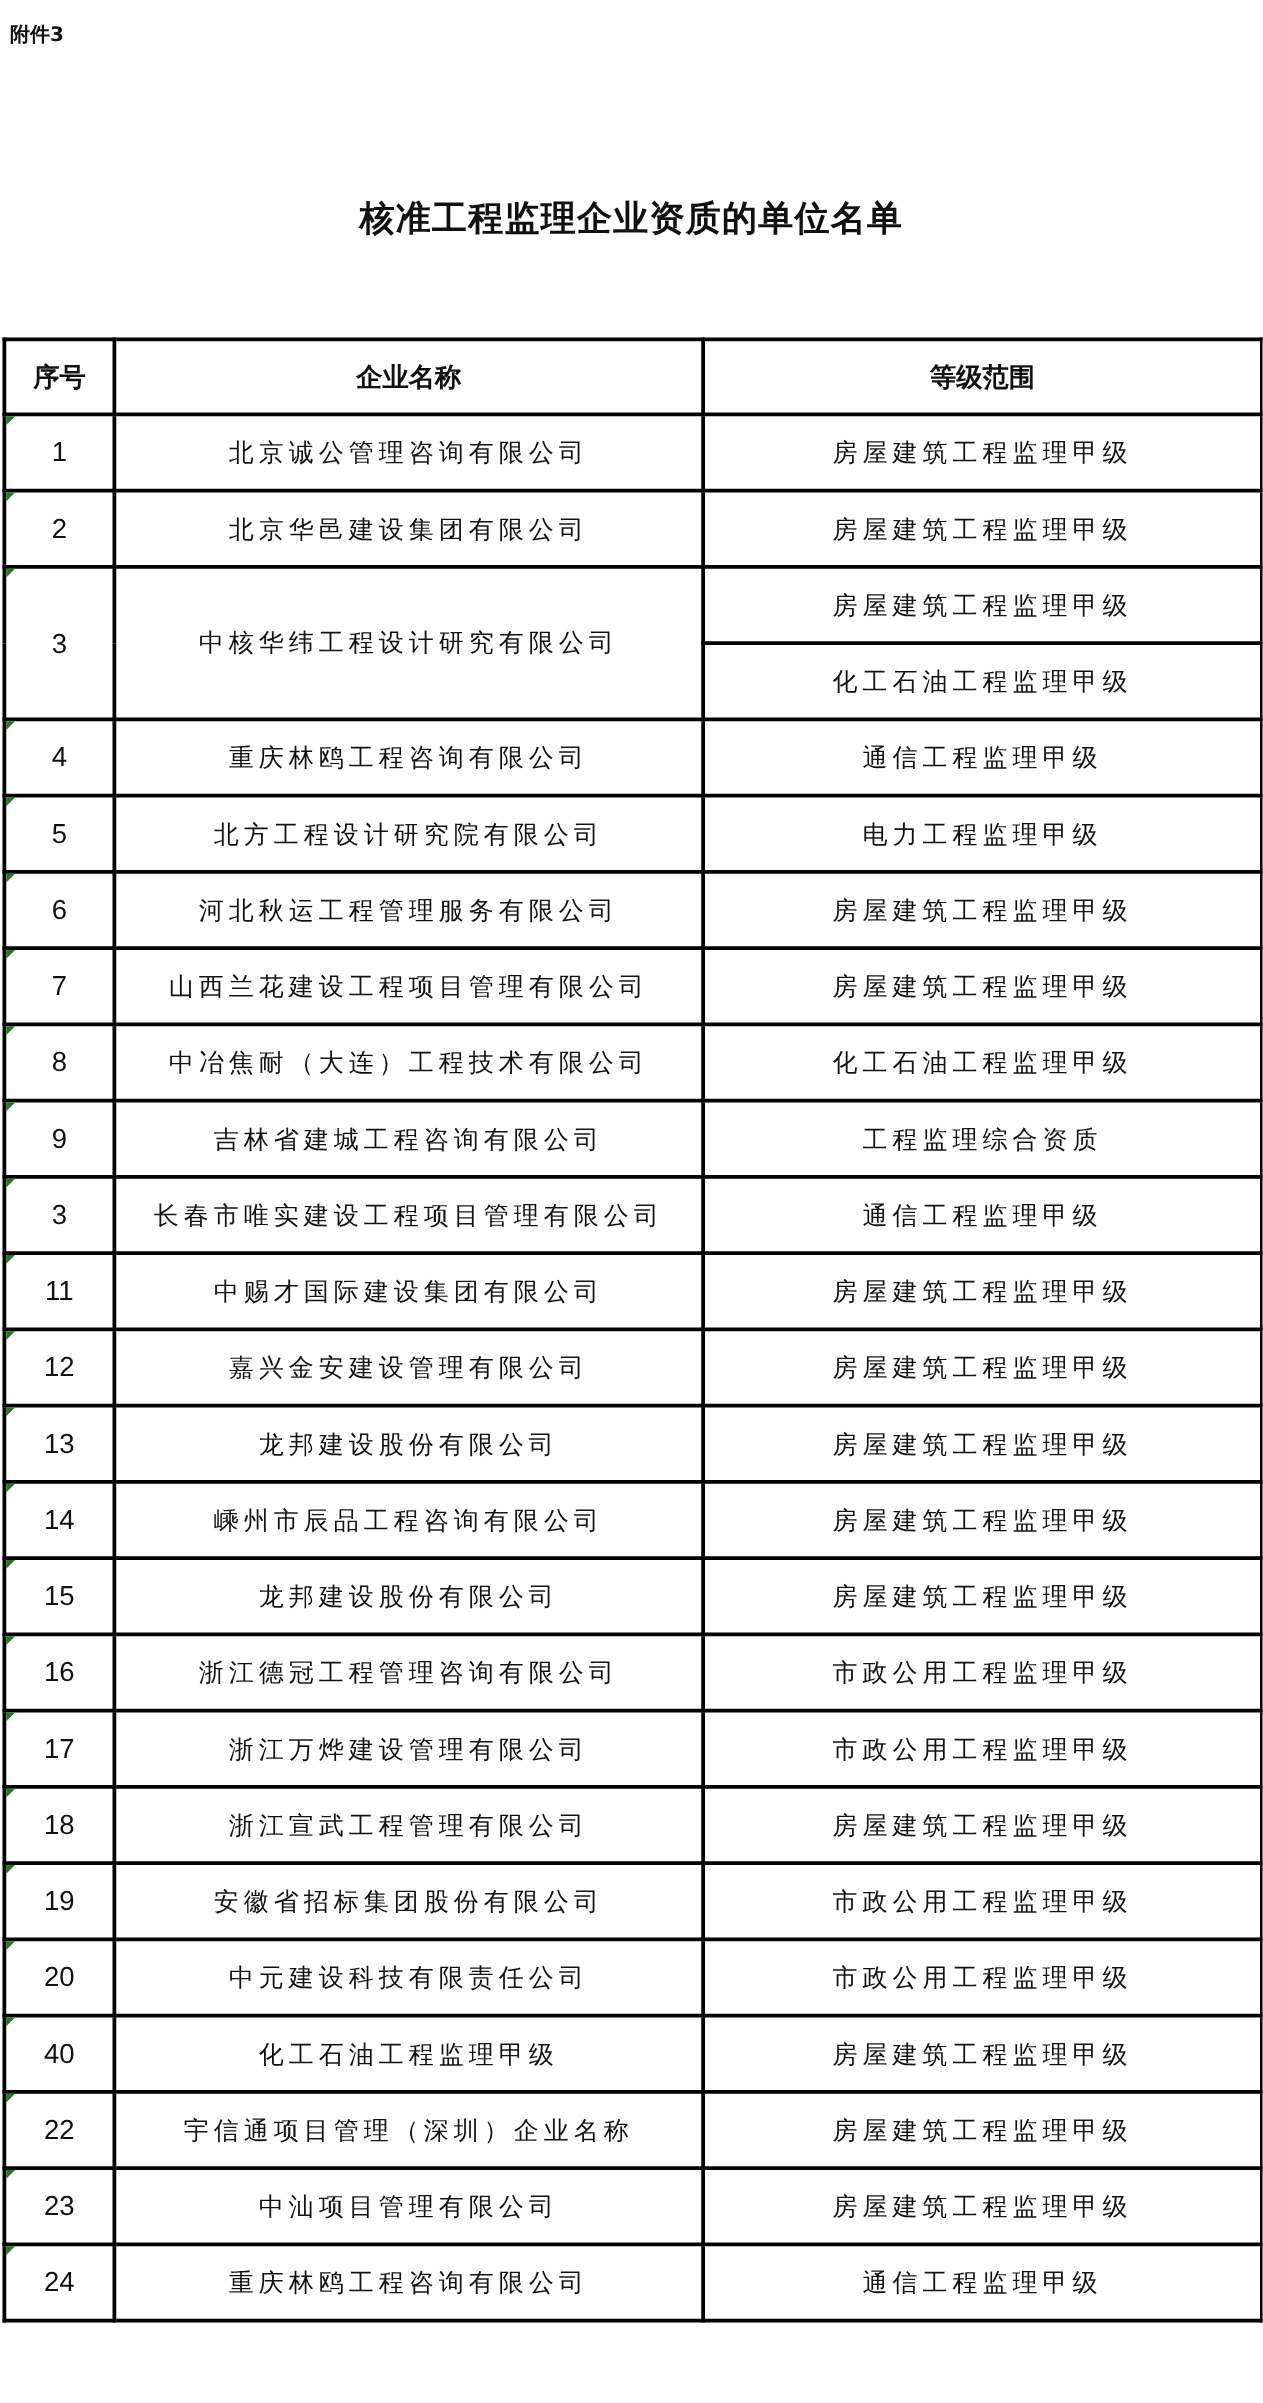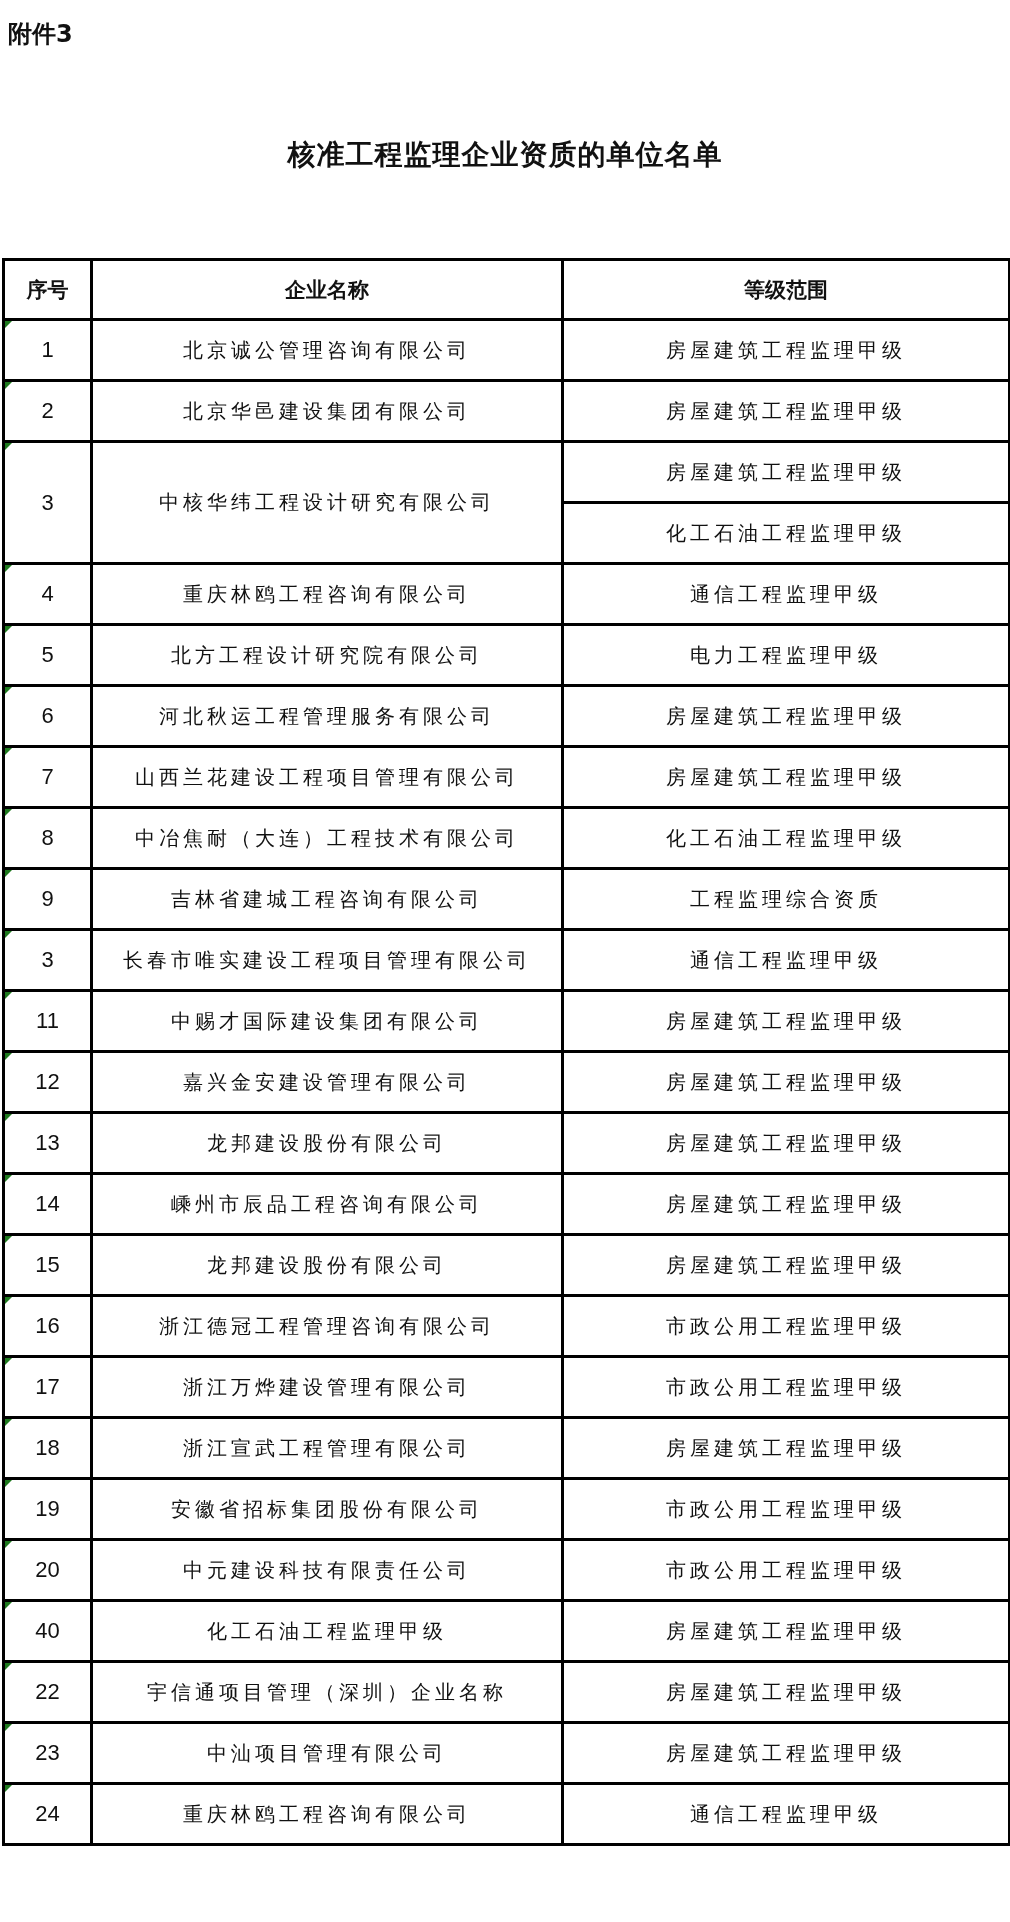--- a/index.html
+++ b/index.html
@@ -2,28 +2,28 @@
 <html><head>
 <meta charset="utf-8">
 <style>
   html, body { margin: 0; padding: 0; background: #ffffff; }
   body {
     width: 1010px; height: 1922px; position: relative; overflow: hidden;
     font-family: "DejaVu Sans", "Liberation Sans", sans-serif; color: #111;
   }
   .attachment {
     position: absolute; left: 8px; top: 18px;
-    font-size: 24px; font-weight: bold; letter-spacing: 0px;
+    font-size: 16px; font-weight: bold; letter-spacing: 0px;
   }
   .title {
-    position: absolute; left: 0; top: 136px; width: 1010px; text-align: center;
+    position: absolute; left: 0; top: 156px; width: 1010px; text-align: center;
     font-size: 28px; font-weight: bold; letter-spacing: 1px;
   }
   table.roster {
-    position: absolute; left: 2px; top: 258px;
+    position: absolute; left: 2px; top: 270px;
     width: 1006px; border-collapse: collapse; table-layout: fixed;
   }
   table.roster td, table.roster th {
     border: 3px solid #000; text-align: center; vertical-align: middle;
     padding: 0; height: 58px; position: relative;
   }
   table.roster th { font-weight: bold; font-size: 21px; height: 57px; }
   table.roster td { font-size: 20px; letter-spacing: 4px; font-weight: normal; }
   table.roster td.seq { font-family: "Liberation Sans", sans-serif; font-size: 22px; letter-spacing: 0; }
   col.c-seq { width: 88px; }

